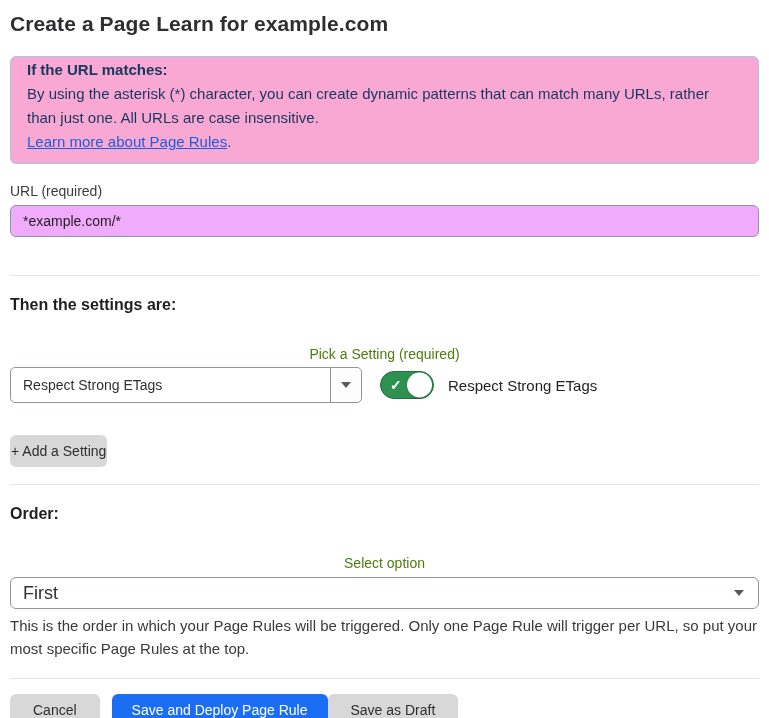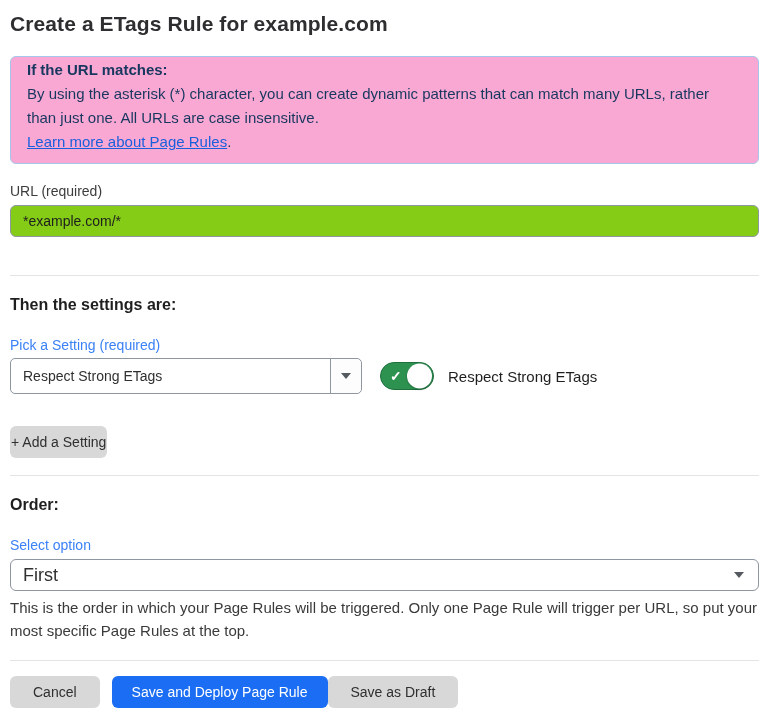--- a/index.html
+++ b/index.html
@@ -31,39 +31,39 @@
     color: #1a5fdb; text-decoration: underline; cursor: pointer;
   }
   
   .field-label {
     margin-top: 19px;
     font-size: 14px; color: #3c3c3c;
   }
   .url-input {
     margin-top: 6px;
     width: 100%; height: 32px;
-    background: #84cc16;
+    background: #f0abfc;
     border: 1px solid #8e96a0;
     border-radius: 6px;
     padding: 0 12px;
     font-family: "Liberation Sans", sans-serif;
     font-size: 14px; color: #1e1e1e;
     outline: none;
   }
   hr.divider {
     border: none; border-top: 1px solid #e4e4e4;
     margin-top: 38px;
   }
   hr.divider-sm { border: none; border-top: 1px solid #e4e4e4; margin-top: 17px; }
   hr.divider-bottom { border: none; border-top: 1px solid #e4e4e4; margin-top: 18px; }
   .section-heading {
     margin-top: 20px;
     font-size: 16px; font-weight: bold; color: #1f1f1f;
   }
-  .sub-label { margin-top: 23px; font-size: 14px; color: #3b82f6; }
+  .sub-label { margin-top: 32px; font-size: 14px; color: #4d7c0f; text-align: center; }
   
   .setting-row { margin-top: 5px; display: flex; align-items: center; }
   .select-box {
     width: 352px; height: 36px;
     border: 1px solid #8e96a0; border-radius: 5px;
     background: #ffffff;
     display: flex; align-items: stretch;
     cursor: pointer;
   }
   .select-box .select-value {
@@ -141,21 +141,21 @@
     cursor: pointer;
   }
   .btn-gray { background: #d8d8d8; color: #2f2f2f; margin-right: 10px; }
   .btn-primary { background: #1b6ef3; color: #ffffff; margin-left: 2px; padding: 0 20px; }
 </style>
 </head>
 <body>
 
 
 
-<h1 class="page-title">Create a ETags Rule for example.com</h1>
+<h1 class="page-title">Create a Page Learn for example.com</h1>
 
 <div class="info-box">
   <div class="info-heading">If the URL matches:</div>
   <div>By using the asterisk (*) character, you can create dynamic patterns that can match many URLs, rather than just one. All URLs are case insensitive.</div>
   <div><a>Learn more about Page Rules</a><span>.</span></div>
 </div>
 
 <div class="field-label">URL (required)</div>
 <input class="url-input" type="text" value="*example.com/*" style="">
 

